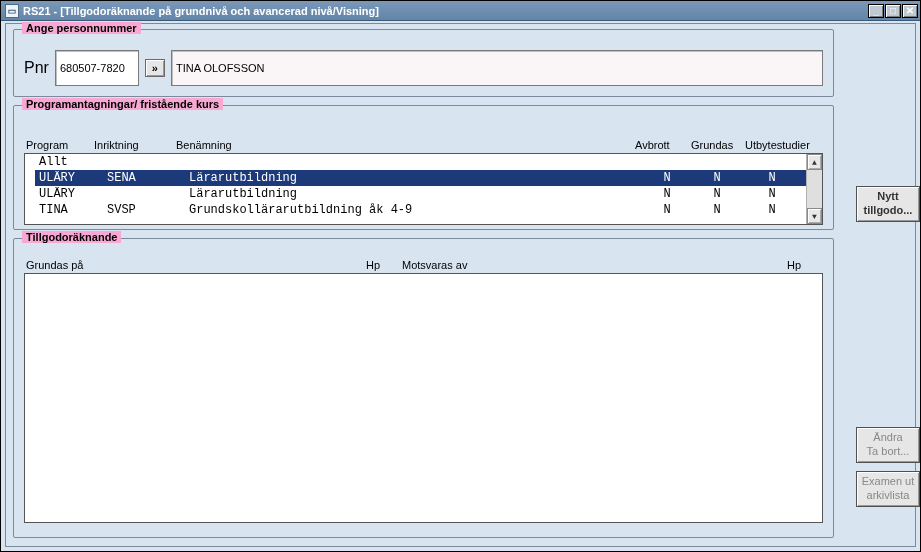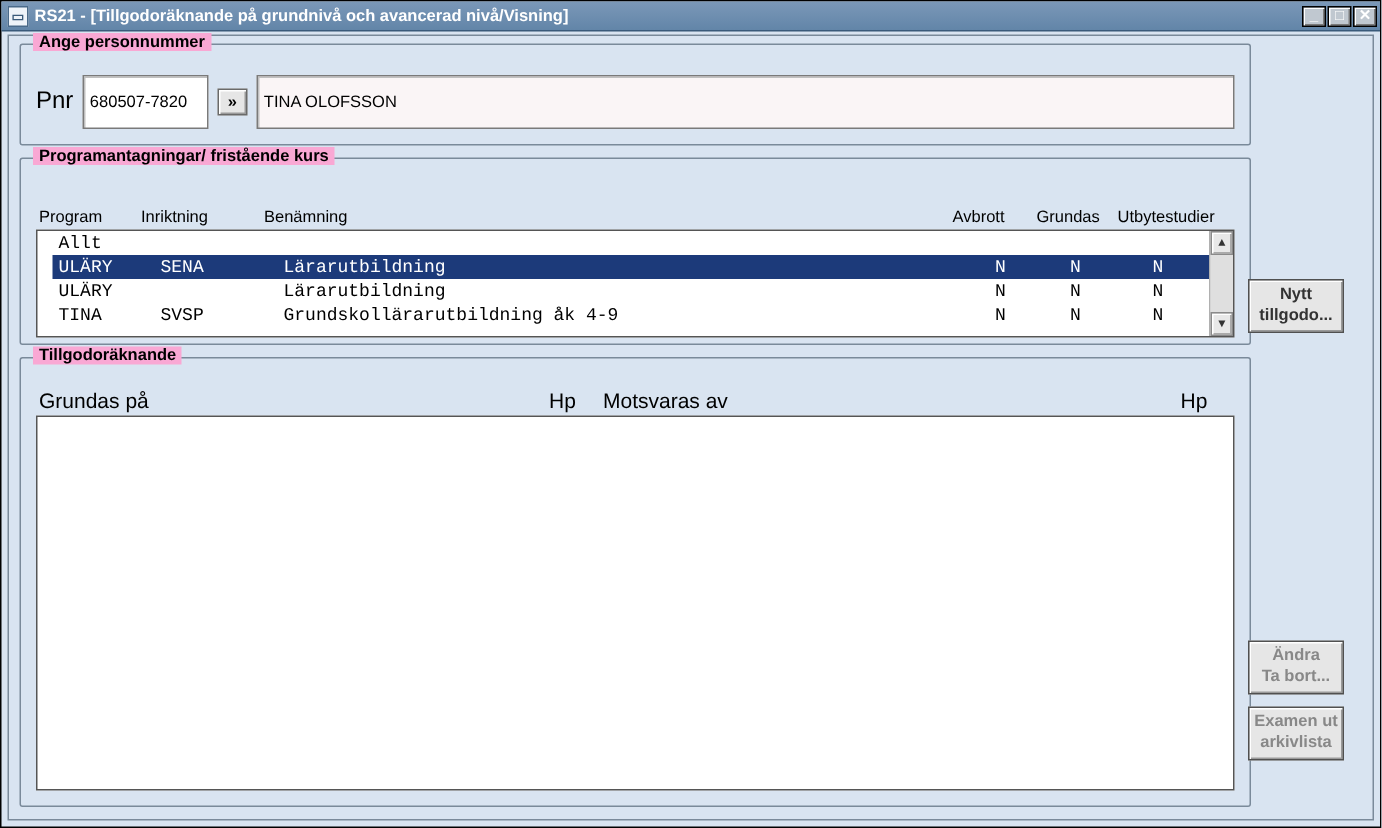--- a/index.html
+++ b/index.html
@@ -137,44 +137,44 @@
     box-shadow: inset 1px 1px 0 #fff, inset -1px -1px 0 #aaa;
     font-size:8px;
     display:flex;align-items:center;justify-content:center;
     cursor:pointer;
     color:#333;
   }
   .strack { flex:1; background:#dfdfdf; }
 
   .side-buttons {
     position:absolute;
-    right: 24px;
+    right: 0;
   }
   .side-nytt { top: 185px; }
   .side-andra { top: 426px; }
   .side-skriv { top: 470px; }
   .btn {
     background:#e6e6e6;
     border:1px solid #505050;
     box-shadow: inset 1px 1px 0 #fff, inset -1px -1px 0 #9a9a9a;
     font-family:inherit;
     font-size:11px;
     font-weight:bold;
     width:64px;
     text-align:center;
     padding:3px 2px;
     cursor:pointer;
     line-height:1.25;
     color:#333;
   }
-  .btn.dim { color:#888; font-weight:bold; }
+  .btn.dim { color:#888; font-weight:normal; }
   .btn .l2 { display:block; }
 
   .cred-section { height: 300px; }
-  .cred-headers { display:flex; font-size:14px; margin:6px 0 2px 2px; }
+  .cred-headers { display:flex; font-size:11px; margin:6px 0 2px 2px; }
   .cred-col1 { width: 340px; }
   .cred-col2 { width: 36px; }
   .cred-col3 { flex:1; }
   .cred-col4 { width: 36px; }
   .cred-box {
     border:1px solid #555;
     background:#fff;
     height: 250px;
   }
 

